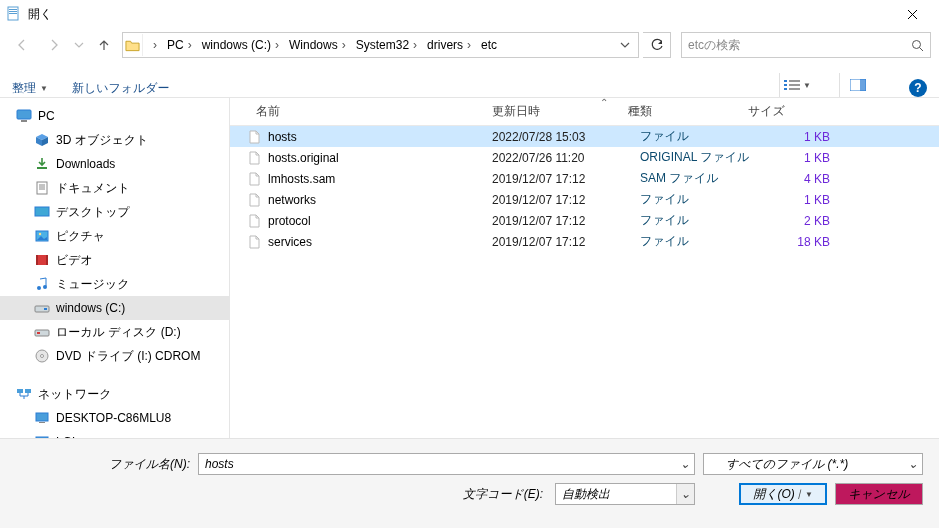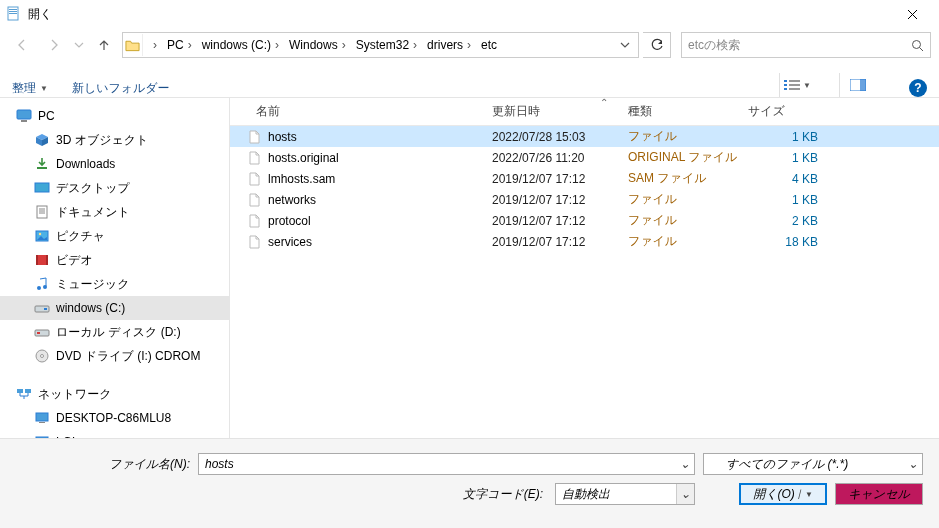--- a/index.html
+++ b/index.html
@@ -119,22 +119,22 @@
   .row {
     display:flex;
     height:21px;
     align-items:center;
     padding-left:16px;
   }
   .row.sel { background:#cde8ff; }
   .r-name { width:246px; display:flex; align-items:center; gap:6px; }
   .r-name .fic { width:16px; height:16px; display:flex; align-items:center; justify-content:center; color:#aaa; }
   .r-date { width:136px; color:#222; }
-  .r-type { width:120px; color:#a16207; }
-  .r-size { width:90px; text-align:right; padding-right:20px; color:#0369a1; }
+  .r-type { width:120px; color:#0c4a6e;margin-left:12px; }
+  .r-size { width:90px; text-align:right; padding-right:20px; color:#6d28d9; }
 
   
   .bottom {
     border-top:1px solid #e3e3e3;
     background:#f5f5f5;
     height:90px;
     padding:10px 16px 0 0;
   }
   .form-row {
     display:flex; align-items:center;
@@ -324,36 +324,36 @@
       <span class="ic">
           <svg width="14" height="14" viewBox="0 0 14 14">
             <path d="M7 1 L7 8 M4 5 L7 8 L10 5" stroke="#3b9140" stroke-width="1.6" fill="none"></path>
             <rect x="2" y="10" width="10" height="2" fill="#3b9140"></rect>
           </svg>
         </span>
       <span>Downloads</span>
     </div>
     <div class="sb-item sub">
       <span class="ic">
-          <svg width="16" height="12" viewBox="0 0 16 12">
-            <rect x="1" y="1" width="14" height="9" fill="#3fa7d6" stroke="#2b7cd3"></rect>
-          </svg>
-        </span>
-      <span>デスクトップ</span>
-    </div>
-    <div class="sb-item sub">
-      <span class="ic">
           <svg width="12" height="14" viewBox="0 0 12 14">
             <rect x="1" y="1" width="10" height="12" fill="#fff" stroke="#888"></rect>
             <line x1="3" y1="4" x2="9" y2="4" stroke="#888"></line>
             <line x1="3" y1="6" x2="9" y2="6" stroke="#888"></line>
             <line x1="3" y1="8" x2="9" y2="8" stroke="#888"></line>
           </svg>
         </span>
       <span>ドキュメント</span>
+    </div>
+    <div class="sb-item sub">
+      <span class="ic">
+          <svg width="16" height="12" viewBox="0 0 16 12">
+            <rect x="1" y="1" width="14" height="9" fill="#3fa7d6" stroke="#2b7cd3"></rect>
+          </svg>
+        </span>
+      <span>デスクトップ</span>
     </div>
     <div class="sb-item sub">
       <span class="ic">
           <svg width="14" height="12" viewBox="0 0 14 12">
             <rect x="1" y="1" width="12" height="10" fill="#4db0e6" stroke="#2b7cd3"></rect>
             <circle cx="5" cy="4" r="1.2" fill="#ffe08a"></circle>
             <path d="M2 10 L6 6 L9 9 L12 7 L12 10 Z" fill="#2b7cd3"></path>
           </svg>
         </span>
       <span>ピクチャ</span>

